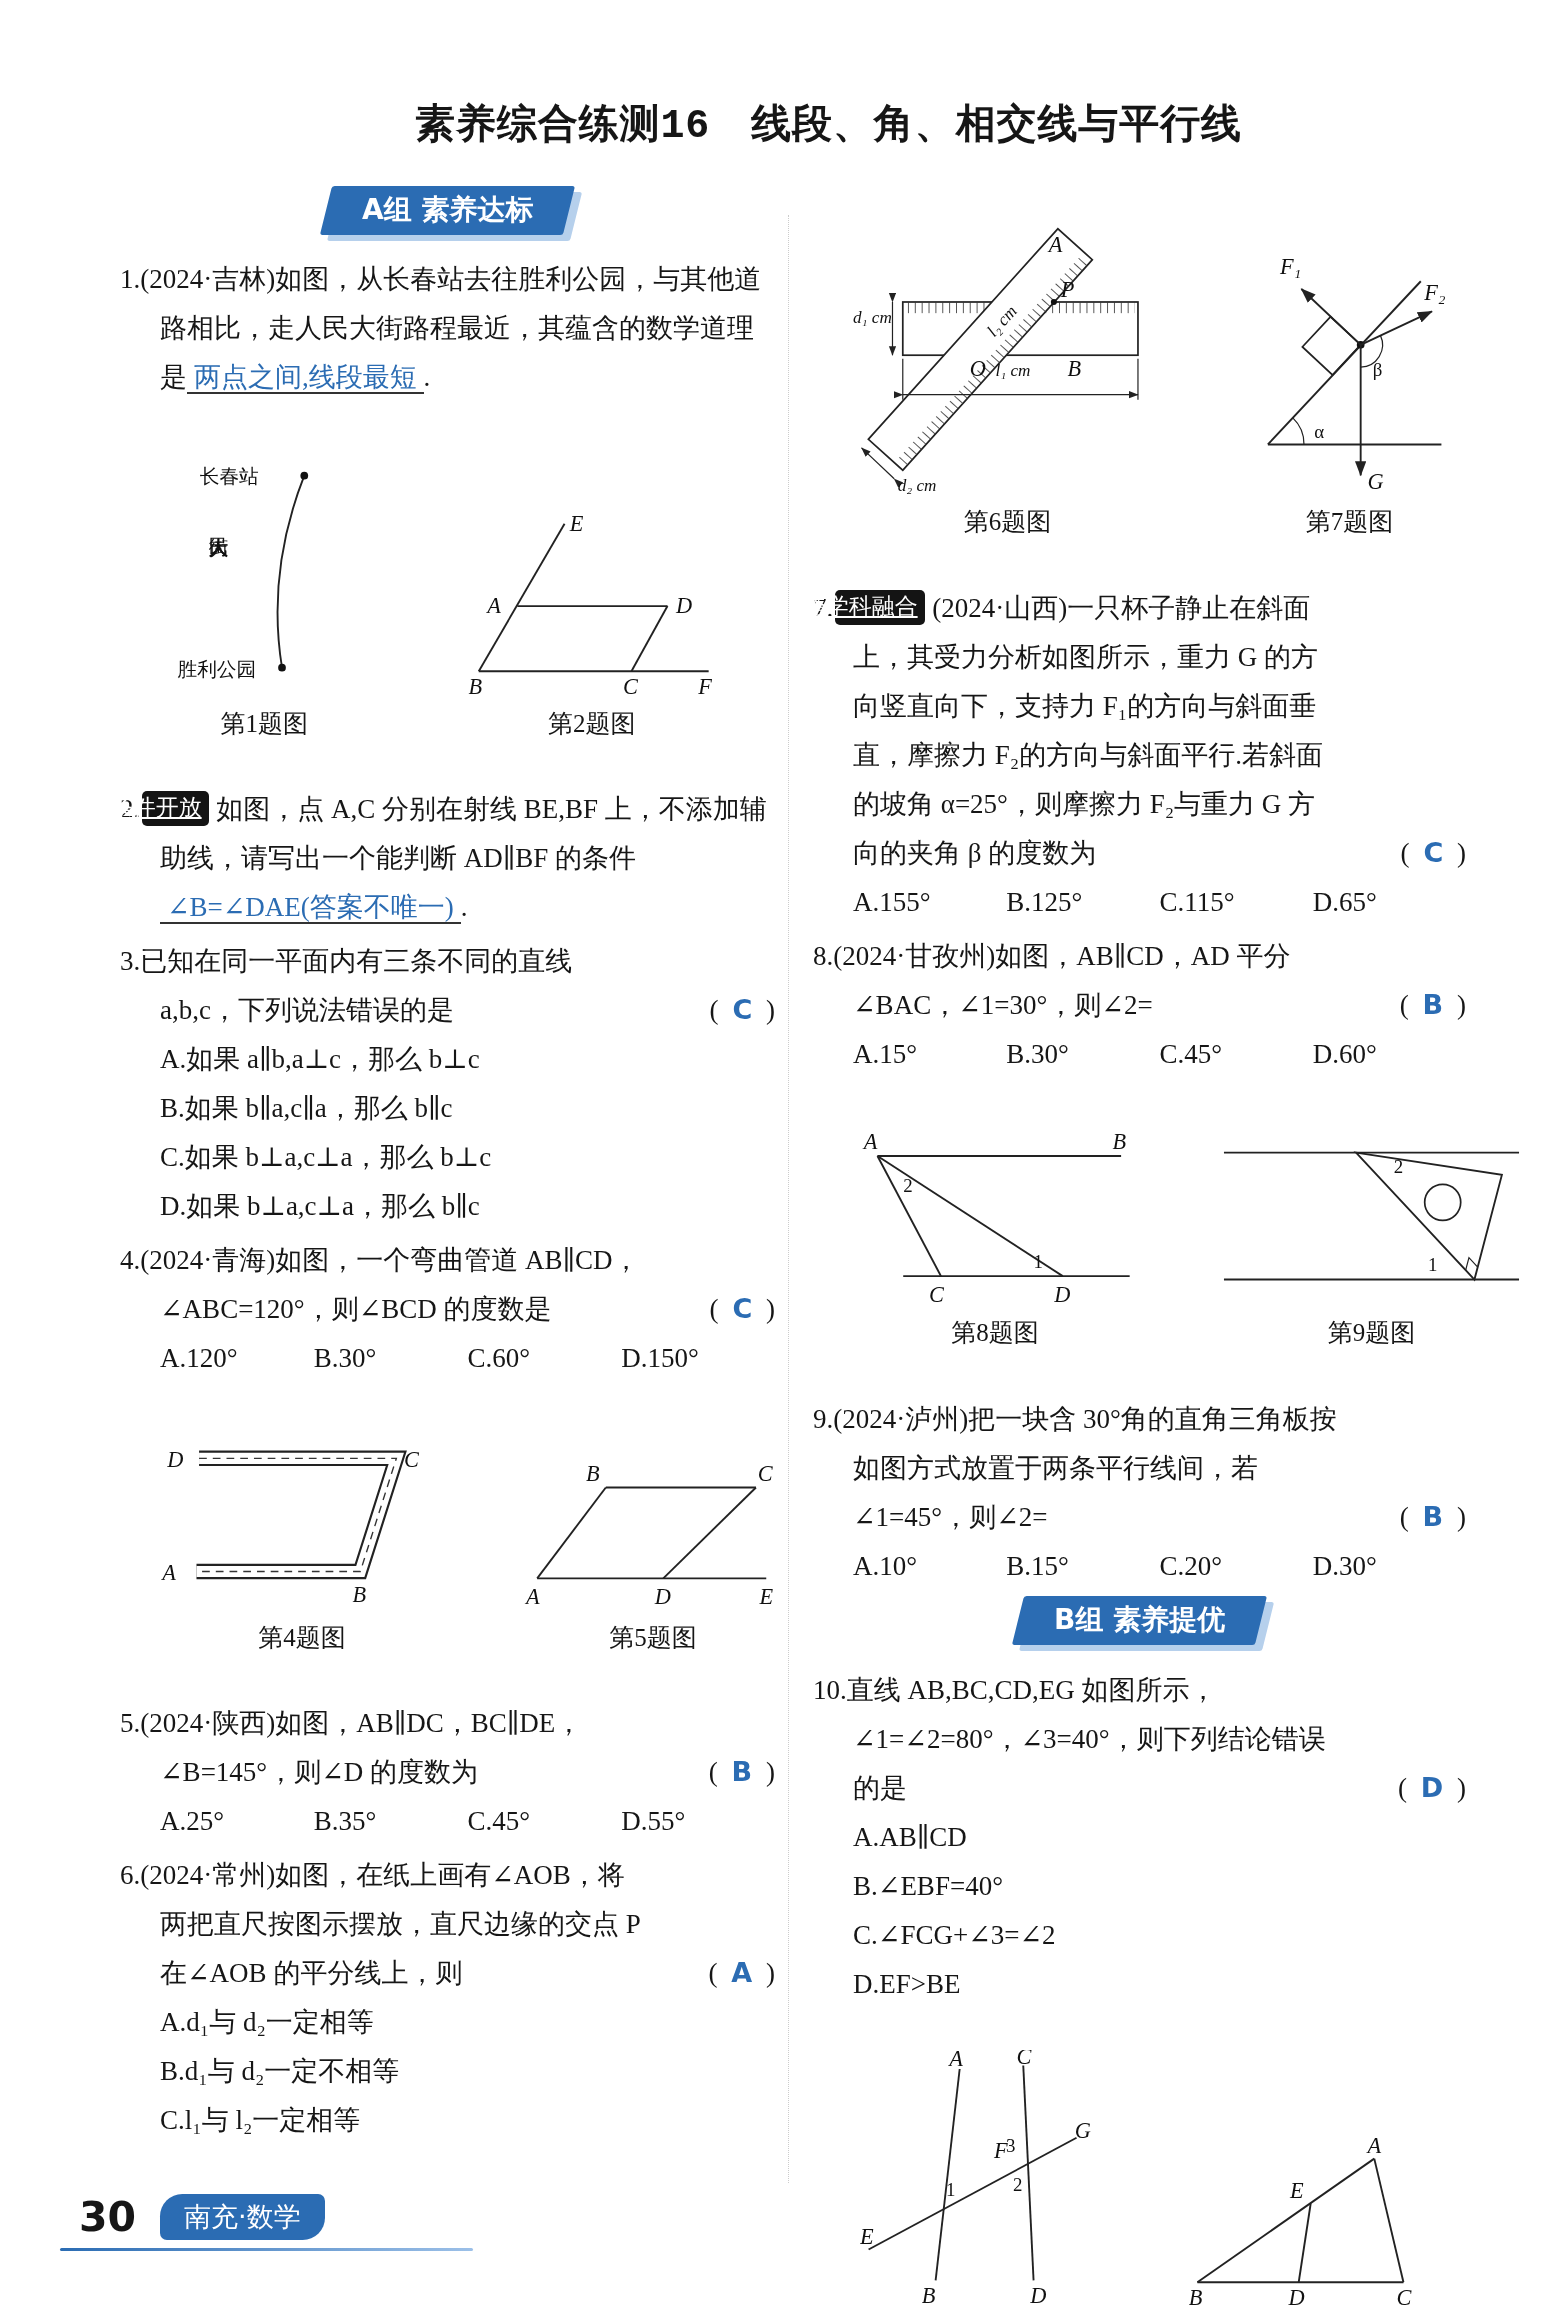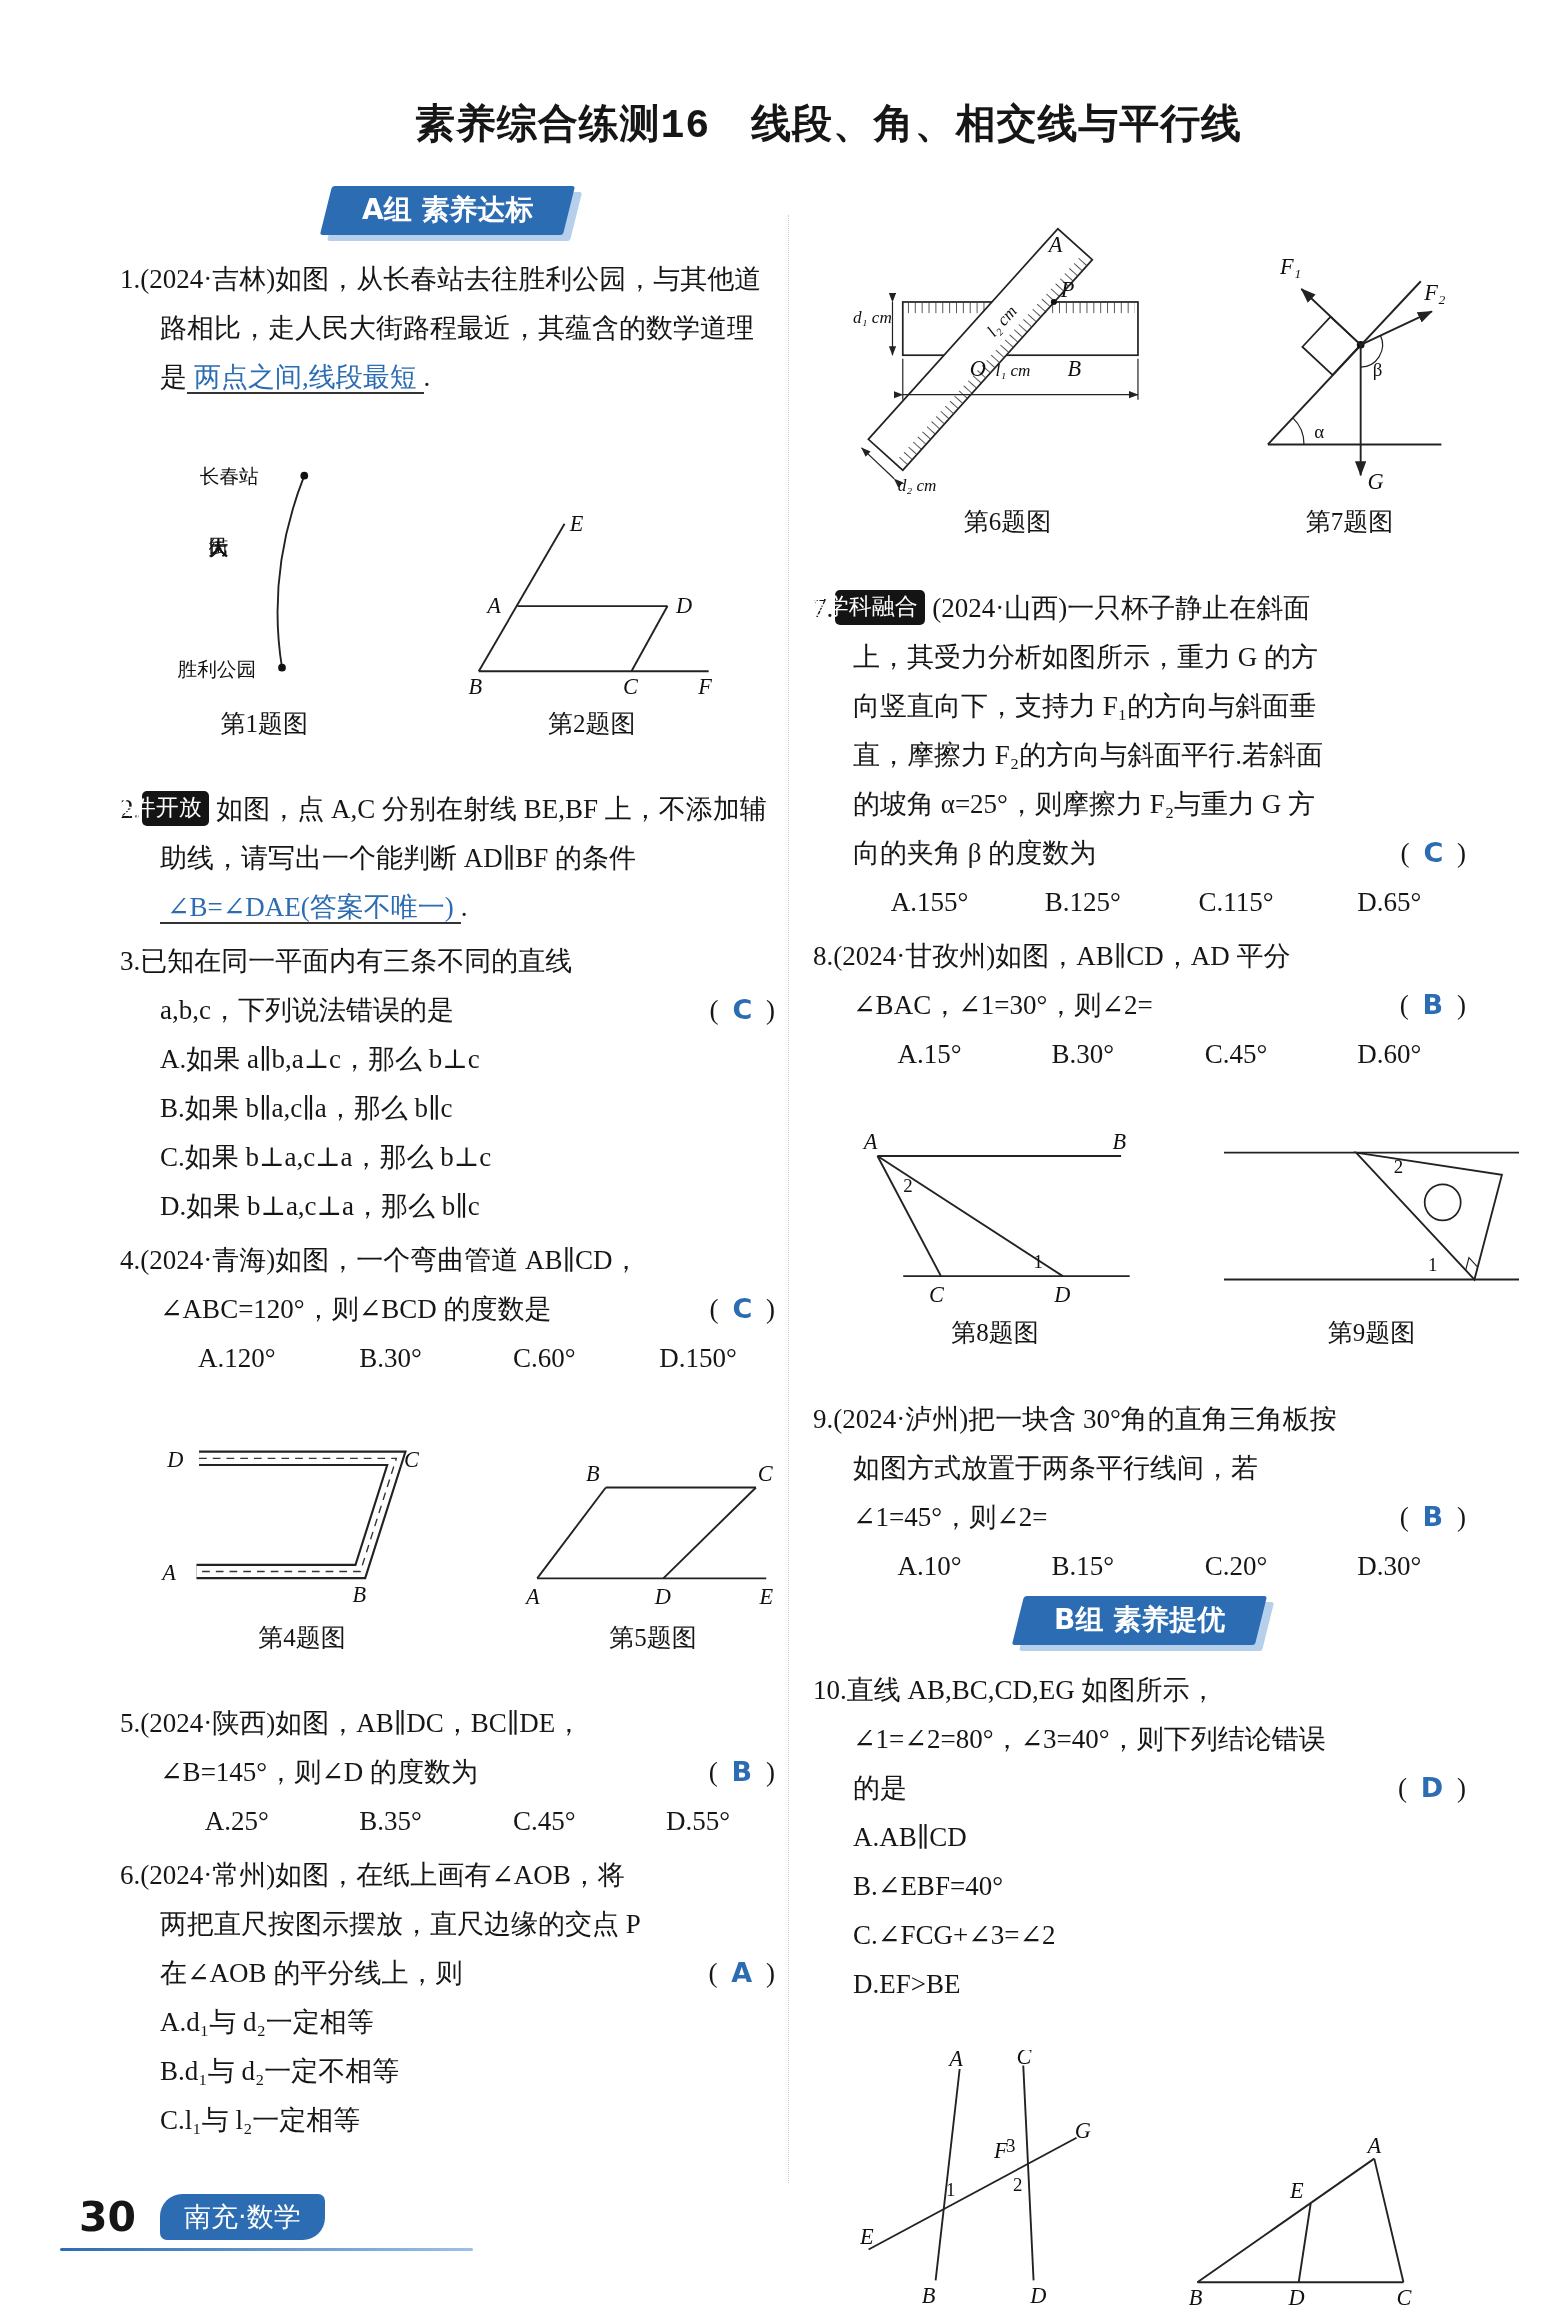--- a/index.html
+++ b/index.html
@@ -19,24 +19,24 @@
   padding:9.5px 36px 11.2px;transform:skewX(-14deg);border-radius:2.6px;box-shadow:8.6px 6px 0 var(--accent-light);}
 .group-badge>span{display:inline-block;transform:skewX(14deg);}
 .q{margin-bottom:5.2px;}
 .stem{position:relative;padding-left:40px;text-indent:-40px;}
 .with-ans{padding-right:129px;}
 .ans{position:absolute;right:0;bottom:0;text-indent:0;font-size:27px;}
 .ans .letter{color:var(--accent);font-weight:700;font-family:"DejaVu Sans","Liberation Sans",sans-serif;padding:0 13.8px;}
 .blank{color:var(--accent);border-bottom:2.1px solid #333;padding:0 6.9px;}
 .black-badge{display:inline-block;background:#141414;color:#fff;
   font-family:"DejaVu Sans","Liberation Sans",sans-serif;font-size:23px;line-height:1;
-  padding:5.2px 7.7px 6.9px;margin:0 6.9px 0 1.7px;vertical-align:2.6px;border-radius:5px;}
+  padding:5.2px 7.7px 6.9px;margin:0 6.9px 0 1.7px;vertical-align:2.6px;border-radius:5px;text-decoration:underline;}
 .opt{padding-left:40px;}
 .opts-grid{display:flex;padding-left:40px;}
-.opts-grid span{flex:1;text-align:center;}
+.opts-grid span{flex:1;}
 .fig-row{display:flex;justify-content:space-around;align-items:flex-end;margin:13.8px 0 10.3px;}
 .fig{text-align:center;}
 .fig-cap{font-size:25px;margin-top:1.7px;}
 svg{display:block;margin:0 auto;}
 svg .ln{stroke:#222;stroke-width:2.2;fill:none;}
 svg .thin{stroke:#222;stroke-width:1.4;fill:none;}
 svg text{font-family:"Liberation Serif","DejaVu Serif",serif;font-size:26px;font-style:italic;fill:#111;}
 svg text.cn{font-style:normal;font-size:23px;font-family:"DejaVu Sans","Liberation Sans",sans-serif;}
 svg text.up{font-style:normal;font-size:22px;}
 svg text.sm{font-size:20px;}

